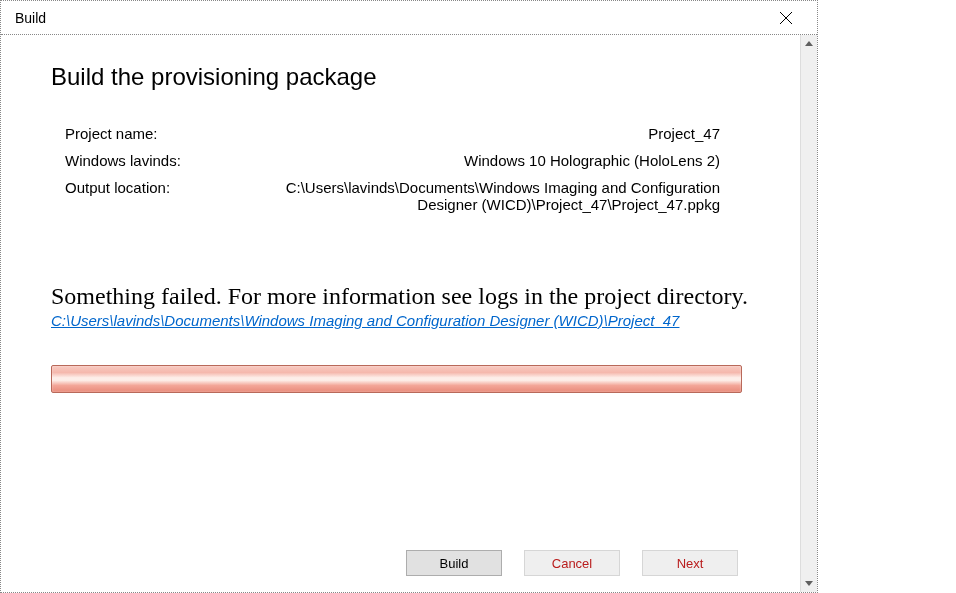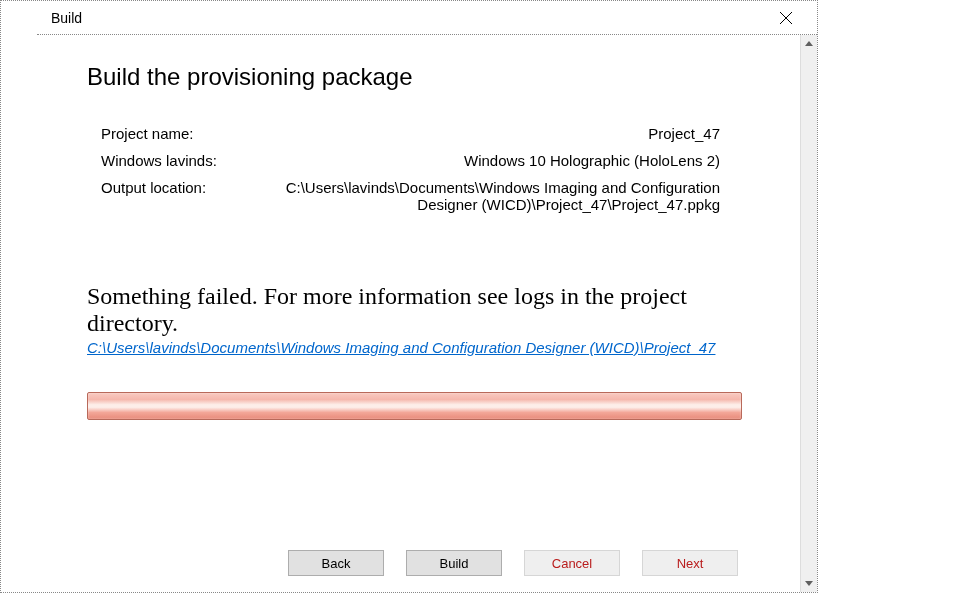--- a/index.html
+++ b/index.html
@@ -16,21 +16,20 @@
       height: 593px;
       overflow: hidden;
       position: relative;
     }
     .window {
       border: 1px dotted #888;
       width: 818px;
       height: 593px;
       display: flex;
       flex-direction: column;
-      padding-left: 36px;
     }
     .titlebar {
       display: flex;
       justify-content: space-between;
       align-items: center;
       height: 34px;
       padding: 0 14px 0 14px;
       border-bottom: 1px dotted #888;
     }
     .titlebar-title {
@@ -196,21 +195,20 @@
         </div>
       </div>
 
       <div class="error-message">Something failed. For more information see logs in the project directory.</div>
       <a class="project-dir-link">C:\Users\lavinds\Documents\Windows Imaging and Configuration Designer (WICD)\Project_47</a>
 
 
       <div class="progress-bar"></div>
 
       <div class="button-row">
-        <button class="btn">Back</button>
         <button class="btn">Build</button>
         <button class="btn" disabled="">Cancel</button>
         <button class="btn" disabled="">Next</button>
       </div>
 
     </div>
 
     <div class="scrollbar">
       <div class="scroll-btn">
         <svg width="8" height="5" viewBox="0 0 8 5">

